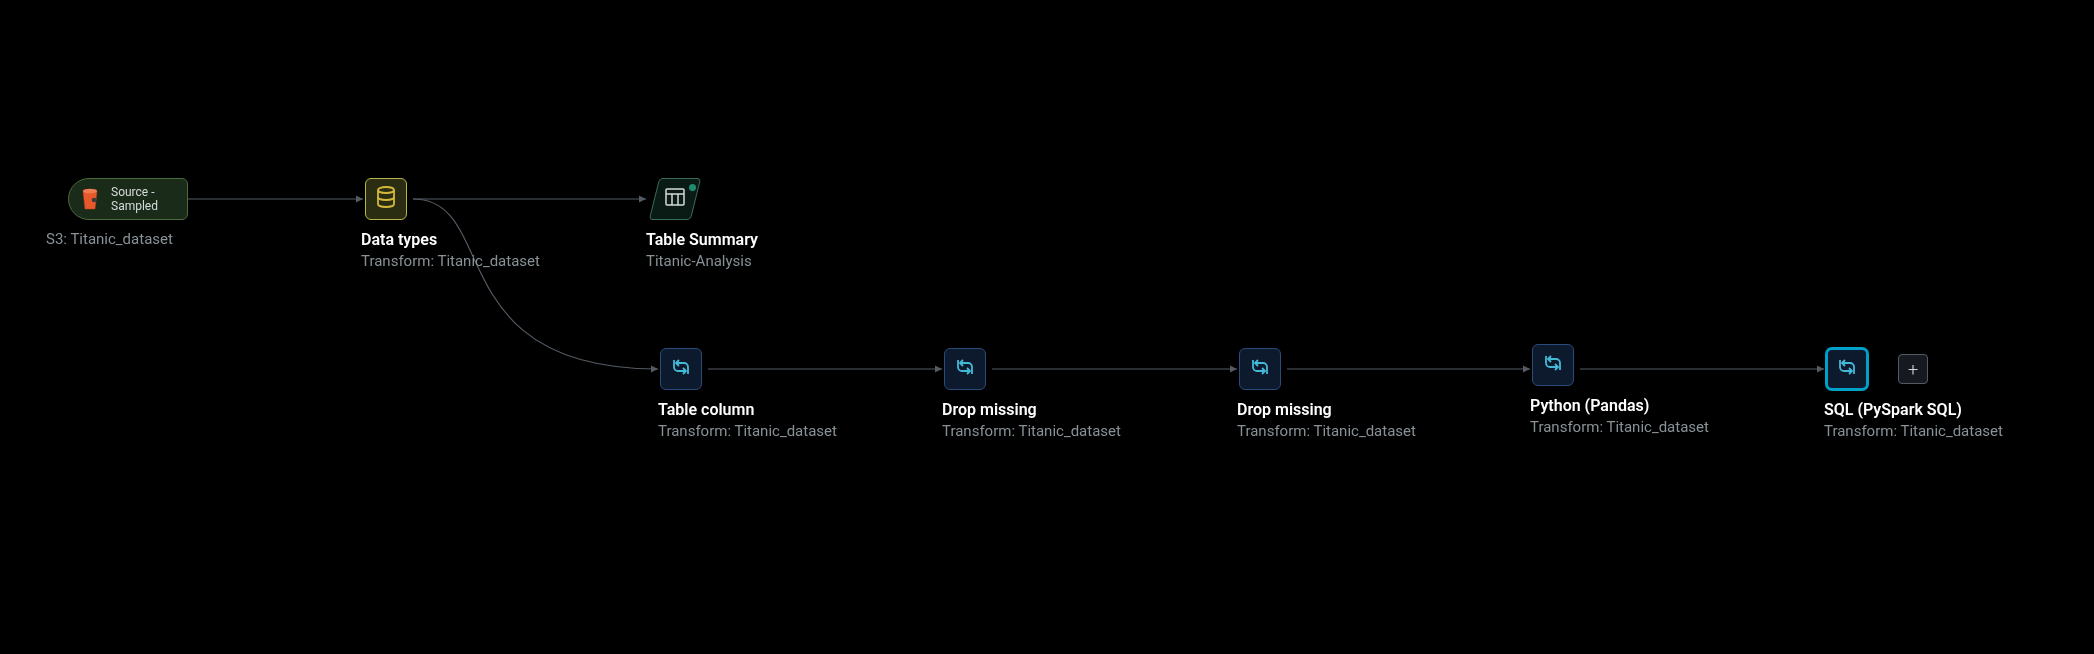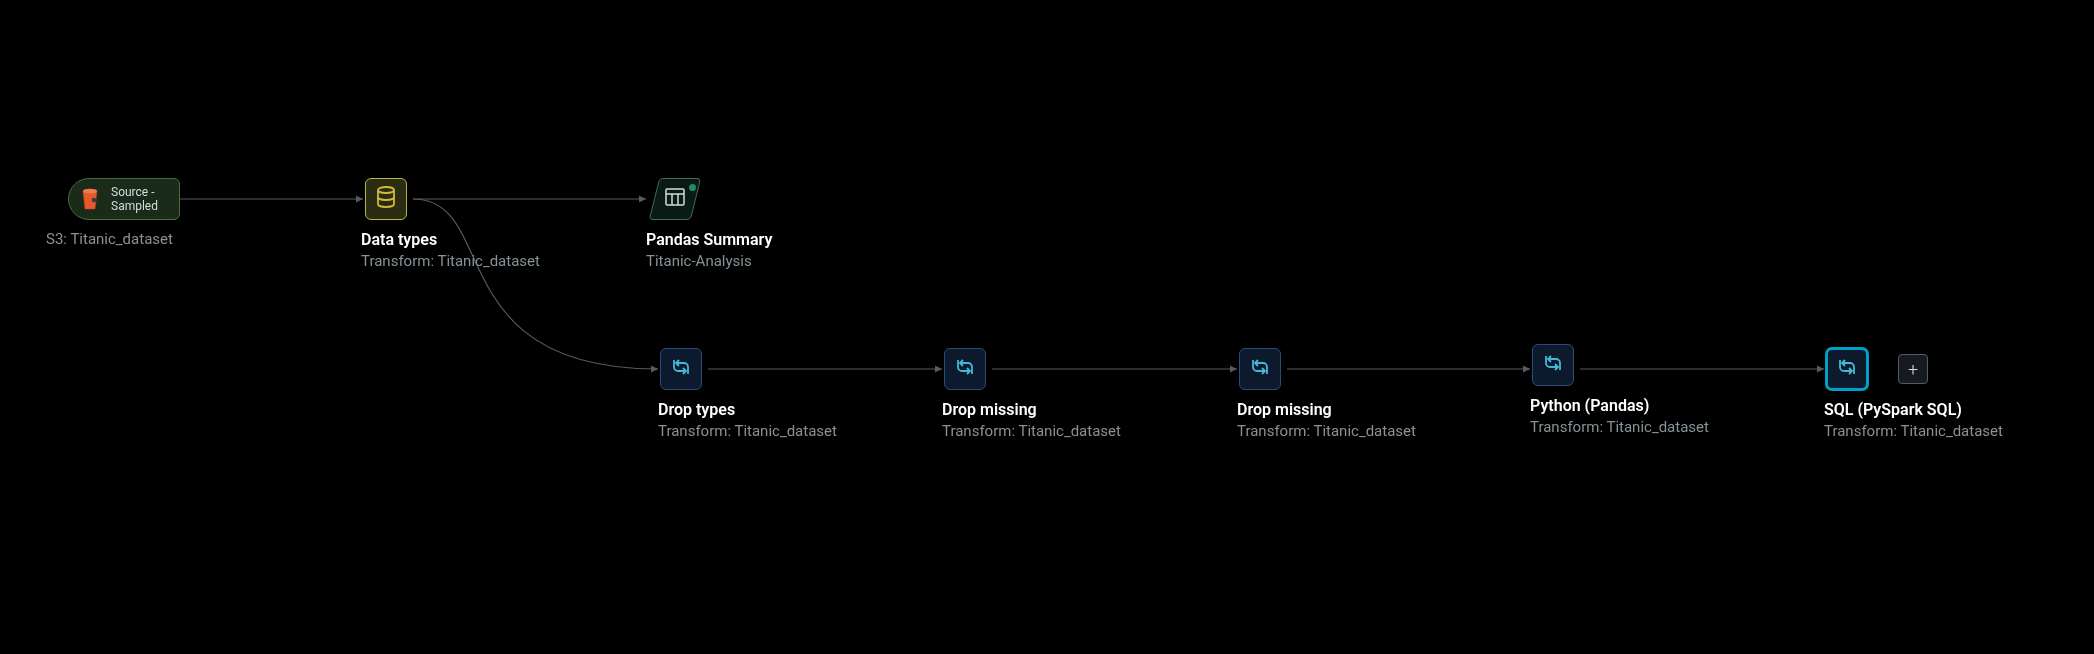--- a/index.html
+++ b/index.html
@@ -40,21 +40,21 @@
     position: relative;
   }
   
   .source-pill {
     display: flex;
     align-items: center;
     background: #1a2b1a;
     border: 1px solid #4a6b3a;
     border-radius: 21px 6px 6px 21px;
     height: 42px;
-    padding: 0 4px 0 8px;
+    padding: 0 12px 0 8px;
     gap: 8px;
   }
   .source-pill .src-icon {
     width: 26px; height: 26px;
     display:flex; align-items:center; justify-content:center;
   }
   .source-pill .src-label {
     color: #d5dbdb;
     font-size: 12px;
     line-height: 1.2;
@@ -207,38 +207,38 @@
           <rect x="1" y="1" width="18" height="16" rx="1" fill="none" stroke="#d5dbdb" stroke-width="1.5"></rect>
           <line x1="1" y1="6" x2="19" y2="6" stroke="#d5dbdb" stroke-width="1.5"></line>
           <line x1="7" y1="6" x2="7" y2="17" stroke="#d5dbdb" stroke-width="1.5"></line>
           <line x1="13" y1="6" x2="13" y2="17" stroke="#d5dbdb" stroke-width="1.5"></line>
         </svg>
       </span>
       <span class="badge-dot"></span>
     </div>
   </div>
   <div class="node-labels" style="left:-2px;">
-    <div class="node-title">Pandas Summary</div>
+    <div class="node-title">Table Summary</div>
     <div class="node-sub">Titanic-Analysis</div>
   </div>
 </div>
 
 <div class="node" style="left:660px; top:348px;">
   <div class="node-box blue">
     <span>
       <svg width="22" height="18" viewBox="0 0 22 18">
         <path d="M4 2 L4 9 A4 4 0 0 0 8 13 L15 13" fill="none" stroke="#44b9d6" stroke-width="1.8"></path>
         <path d="M13 10 L16 13 L13 16" fill="none" stroke="#44b9d6" stroke-width="1.8"></path>
         <path d="M18 16 L18 9 A4 4 0 0 0 14 5 L7 5" fill="none" stroke="#44b9d6" stroke-width="1.8"></path>
         <path d="M9 2 L6 5 L9 8" fill="none" stroke="#44b9d6" stroke-width="1.8"></path>
       </svg>
     </span>
   </div>
   <div class="node-labels" style="left:-2px;">
-    <div class="node-title">Drop types</div>
+    <div class="node-title">Table column</div>
     <div class="node-sub">Transform: Titanic_dataset</div>
   </div>
 </div>
 
 <div class="node" style="left:944px; top:348px;">
   <div class="node-box blue">
     <span>
       <svg width="22" height="18" viewBox="0 0 22 18">
         <path d="M4 2 L4 9 A4 4 0 0 0 8 13 L15 13" fill="none" stroke="#44b9d6" stroke-width="1.8"></path>
         <path d="M13 10 L16 13 L13 16" fill="none" stroke="#44b9d6" stroke-width="1.8"></path>

